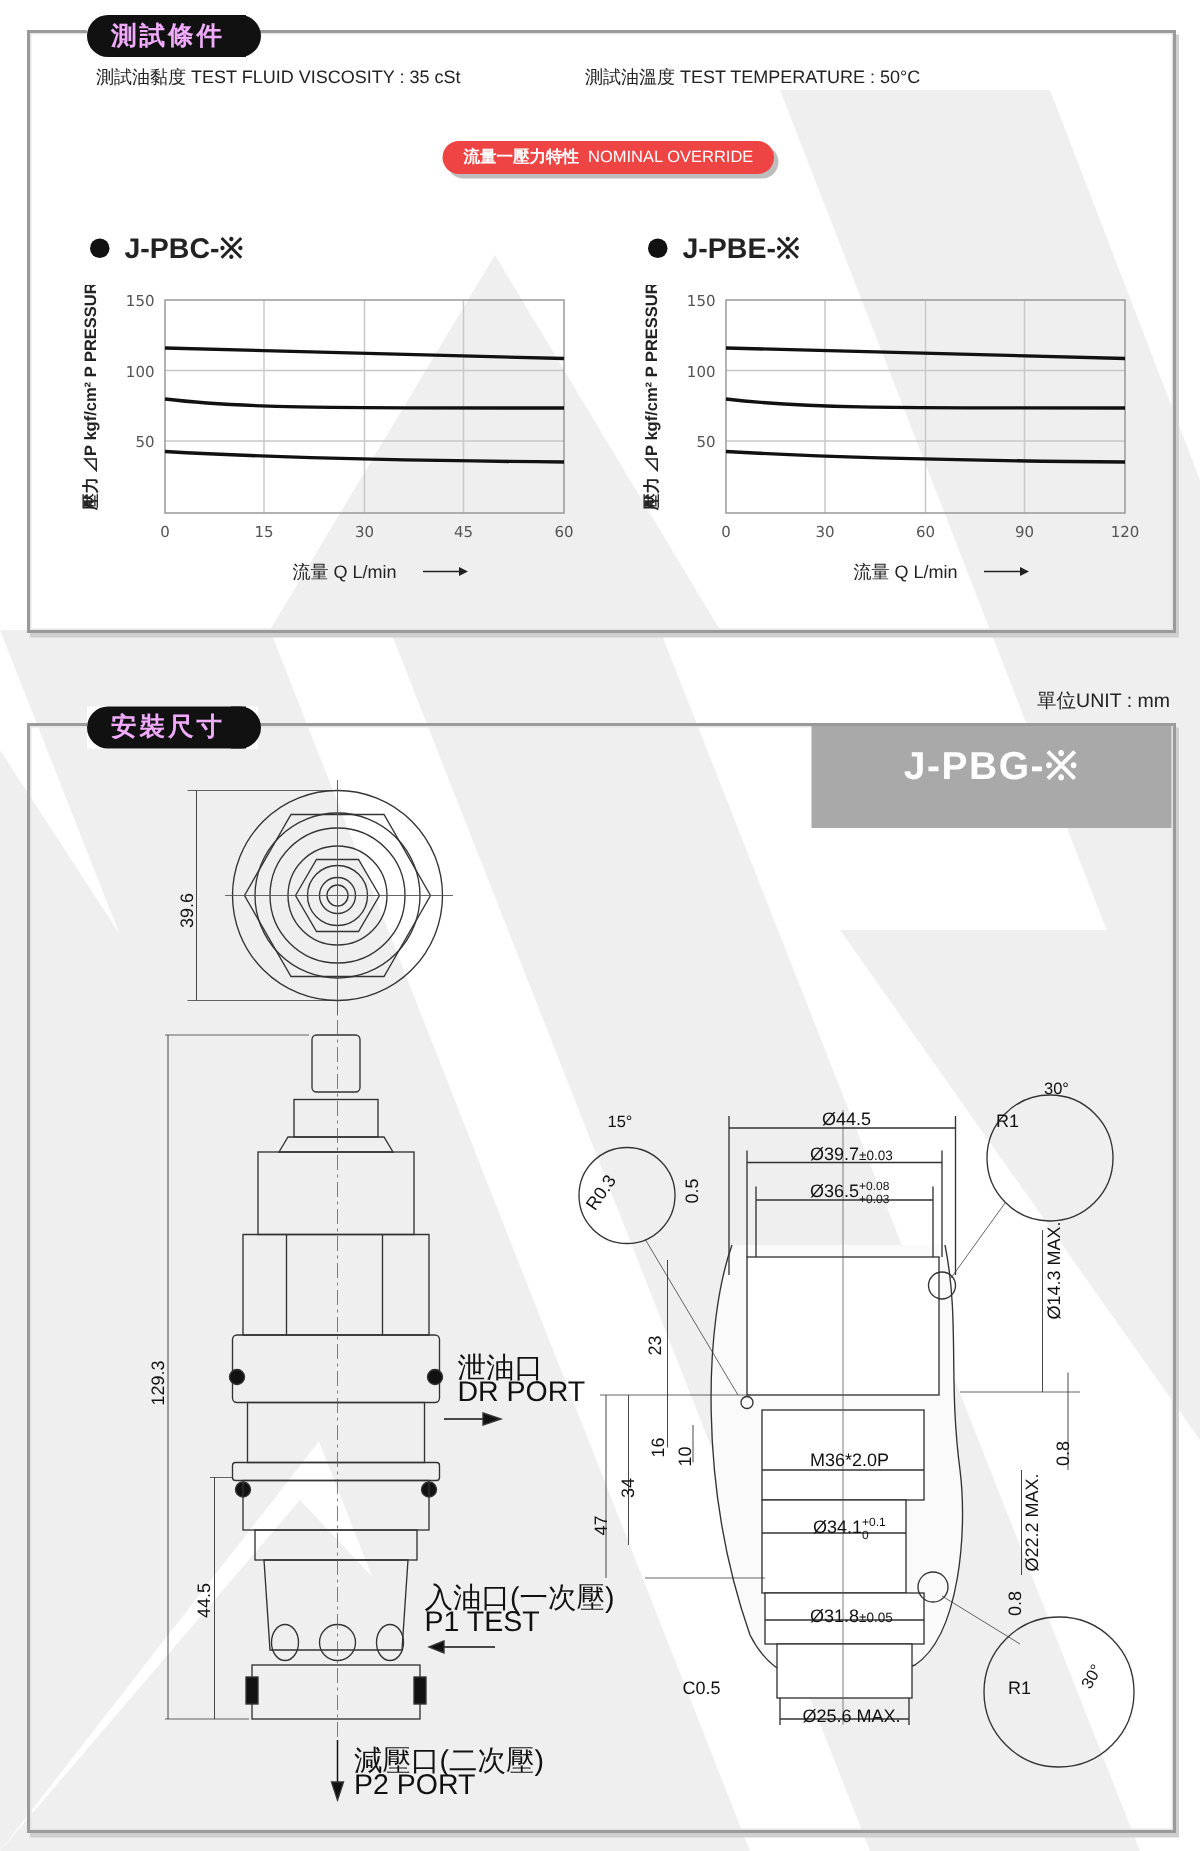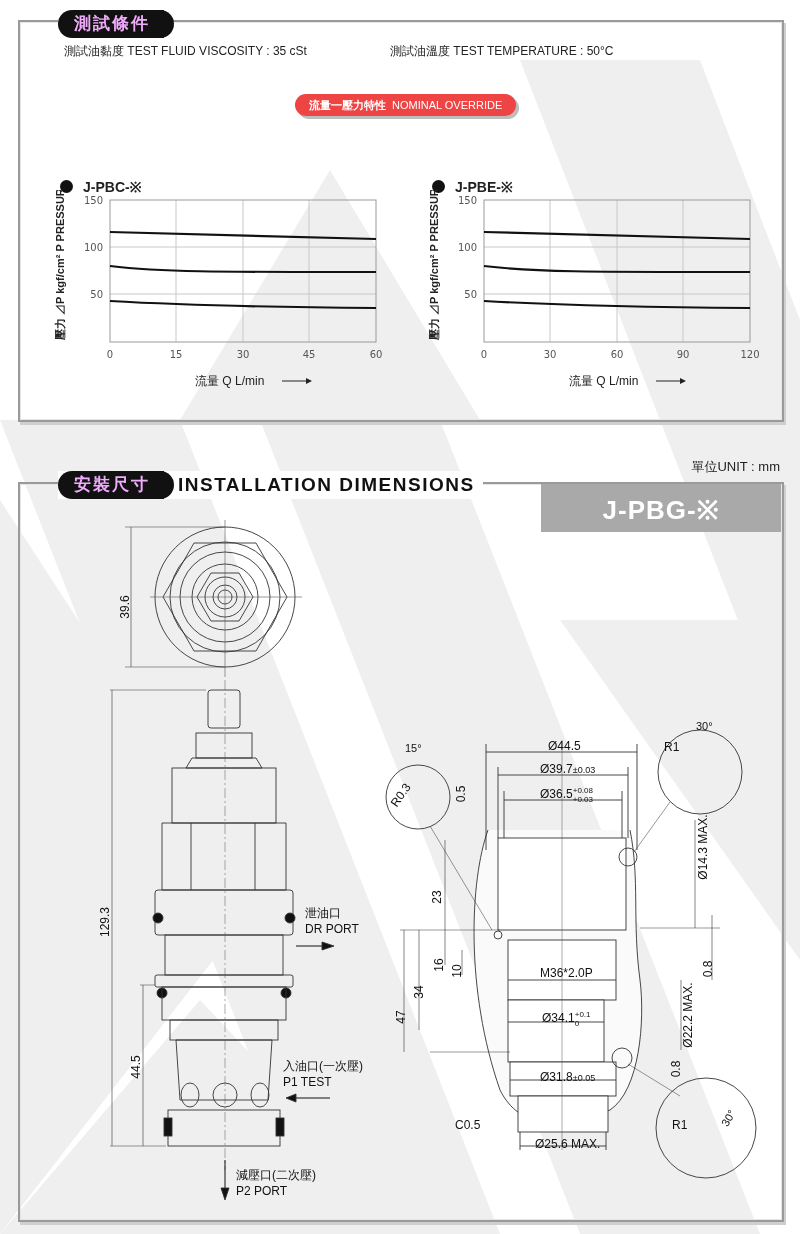--- a/index.html
+++ b/index.html
@@ -8,28 +8,28 @@
   .frame{position:absolute;border:2px solid #9a9a9a;box-shadow:2px 3px 0 #cfcfcf, inset 0 0 0 1px #e6e6e6;z-index:1;}
   .frame-top{left:18px;top:20px;width:762px;height:398px;}
   .frame-bot{left:18px;top:482px;width:762px;height:736px;}
   .section-head{position:absolute;z-index:3;display:flex;align-items:center;background:#fff;padding-right:8px;}
   .pill{background:#111;color:#f0abfc;font-weight:bold;font-size:17px;letter-spacing:2px;padding:3px 14px 3px 16px;border-radius:14px 0 0 14px;position:relative;height:22px;line-height:22px;}
   .pill::after{content:"";position:absolute;right:-10px;top:0;width:20px;height:28px;background:#111;border-radius:0 14px 14px 0;}
   .head-title{font-weight:bold;font-size:19px;letter-spacing:1.5px;margin-left:14px;color:#111;}
   .cond{position:absolute;z-index:3;font-size:12px;color:#222;}
   .badge{position:absolute;z-index:3;left:295px;top:94px;height:22px;line-height:22px;background:#ef4444;color:#fff;font-size:11px;border-radius:11px;padding:0 14px;box-shadow:3px 3px 0 #bdbdbd;}
   .badge b{font-weight:bold;margin-right:6px;}
-  .series-title{position:absolute;z-index:3;font-weight:bold;font-size:14px;display:flex;align-items:center;margin-top:25px;}
+  .series-title{position:absolute;z-index:3;font-weight:bold;font-size:19px;display:flex;align-items:center;}
   .dot{width:13px;height:13px;border-radius:50%;background:#111;margin-right:10px;}
   .chart{position:absolute;z-index:3;}
   .unit{position:absolute;z-index:3;right:20px;top:458px;font-size:13px;}
-  .model-box{position:absolute;z-index:3;left:541px;top:484px;width:240px;height:48px;background:#a9a9a9;color:#fff;font-weight:bold;font-size:26px;text-align:center;line-height:52px;letter-spacing:1px;}
+  .model-box{position:absolute;z-index:3;left:541px;top:484px;width:240px;height:68px;background:#a9a9a9;color:#fff;font-weight:bold;font-size:26px;text-align:center;line-height:52px;letter-spacing:1px;}
   .drawing{position:absolute;left:20px;top:484px;width:760px;height:735px;z-index:2;}
   .lbl{position:absolute;z-index:4;font-size:12px;color:#111;}
-  .port{font-size:12px;line-height:16px;}
+  .port{font-size:19px;line-height:16px;}
 </style>
 </head>
 <body>
 
 <svg class="bg-deco" viewBox="0 0 800 1234">
   <g fill="#efefef">
     <polygon points="0,420 180,420 500,1234 320,1234"></polygon>
     <polygon points="260,420 440,420 760,1234 580,1234"></polygon>
     <polygon points="520,60 700,60 800,320 800,780"></polygon>
     <polygon points="330,170 480,420 180,420"></polygon>
@@ -117,21 +117,20 @@
   <text transform="translate(14,150) rotate(-90)" font-size="11" font-weight="bold" fill="#222">壓力 ⊿P kgf/cm² P PRESSURE DROP</text>
   <text x="145" y="195" font-size="12" fill="#222">流量 Q L/min</text>
   <path d="M232,191 L256,191" stroke="#222" stroke-width="1"></path>
     <polygon points="256,188 262,191 256,194" fill="#222"></polygon>
 </svg>
 
 <div class="unit">單位UNIT : mm</div>
 <div class="frame frame-bot"></div>
 <div class="section-head" style="left:58px;top:471px;">
   <span class="pill">安裝尺寸</span>
-  <span class="head-title">INSTALLATION DIMENSIONS</span>
 </div>
 <div class="model-box">J-PBG-※</div>
 
 <svg class="drawing" viewBox="20 484 760 735">
   <g fill="none" stroke="#333" stroke-width="0.9">
 
     <g>
       <circle cx="225" cy="597" r="70"></circle>
       <polygon points="163,597 194,543 256,543 287,597 256,651 194,651"></polygon>
       <circle cx="225" cy="597" r="55"></circle>

